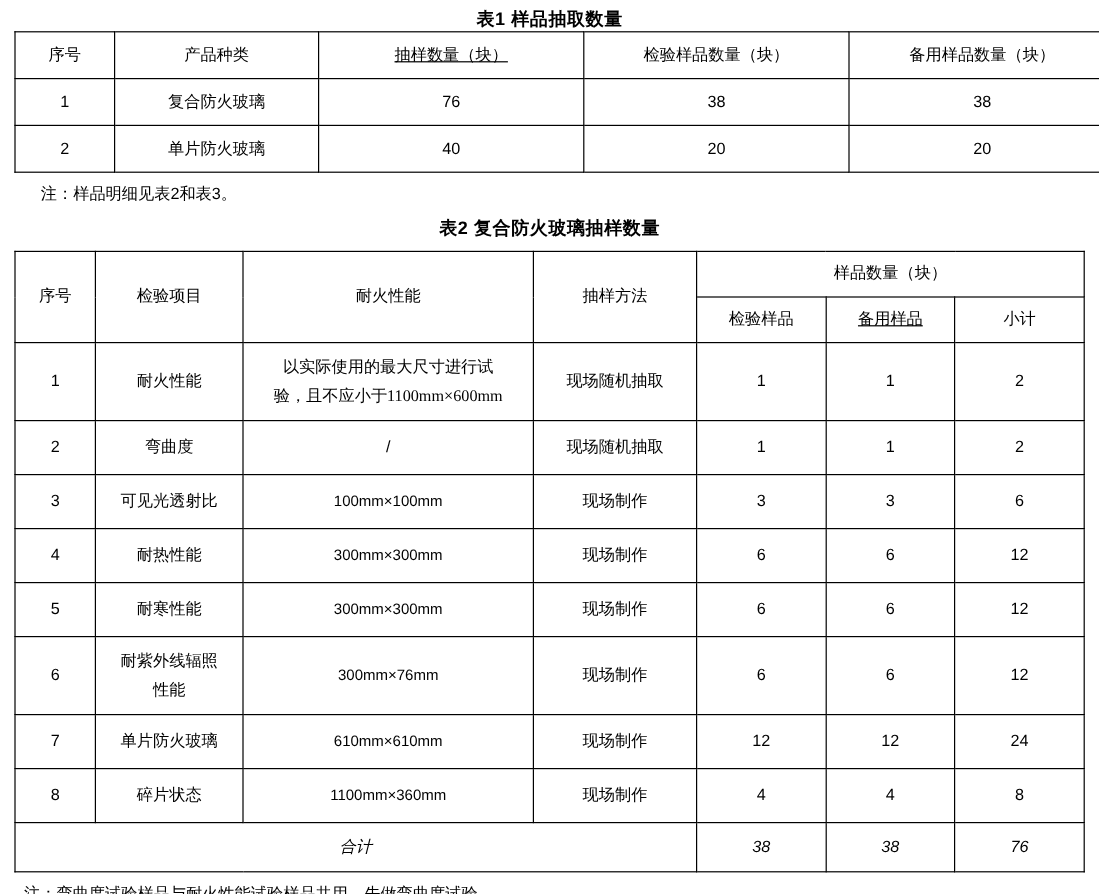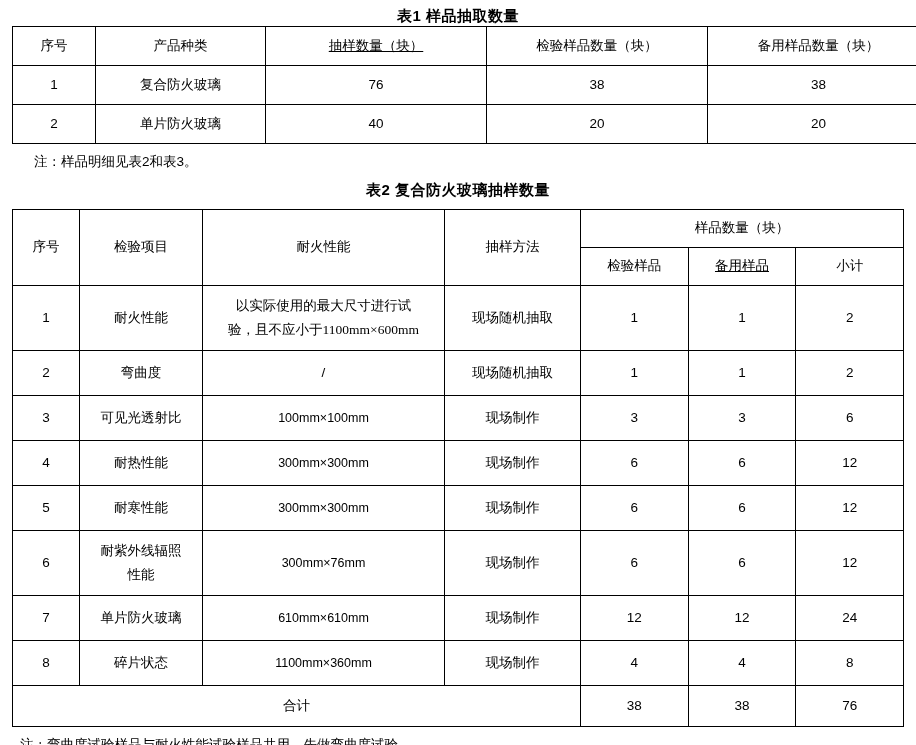--- a/index.html
+++ b/index.html
@@ -68,21 +68,21 @@
   #table2 .t2-c2 { width: 237px; }
   #table2 .t2-c3 { width: 131px; }
   #table2 .t2-c4 { width: 114px; }
   #table2 .t2-c5 { width: 114px; text-decoration: underline; }
   #table2 .t2-c6 { width: 116px; }
 
   #table2 .hdr-top { height: 38px; }
   #table2 .hdr-sub { height: 38px; }
   .row-tall td { height: 58px; }
   .row-med td { height: 38px; }
-  .row-sum td { height: 34px; }
+  .row-sum td { height: 34px; font-style: italic; }
   .mono {
     font-family: Liberation Sans, sans-serif;
     font-size: 12.5px;
     letter-spacing: 0;
   }
   .spec-cell {
     padding-left: 10px;
     padding-right: 10px;
     font-family: Liberation Serif, serif;
   }

